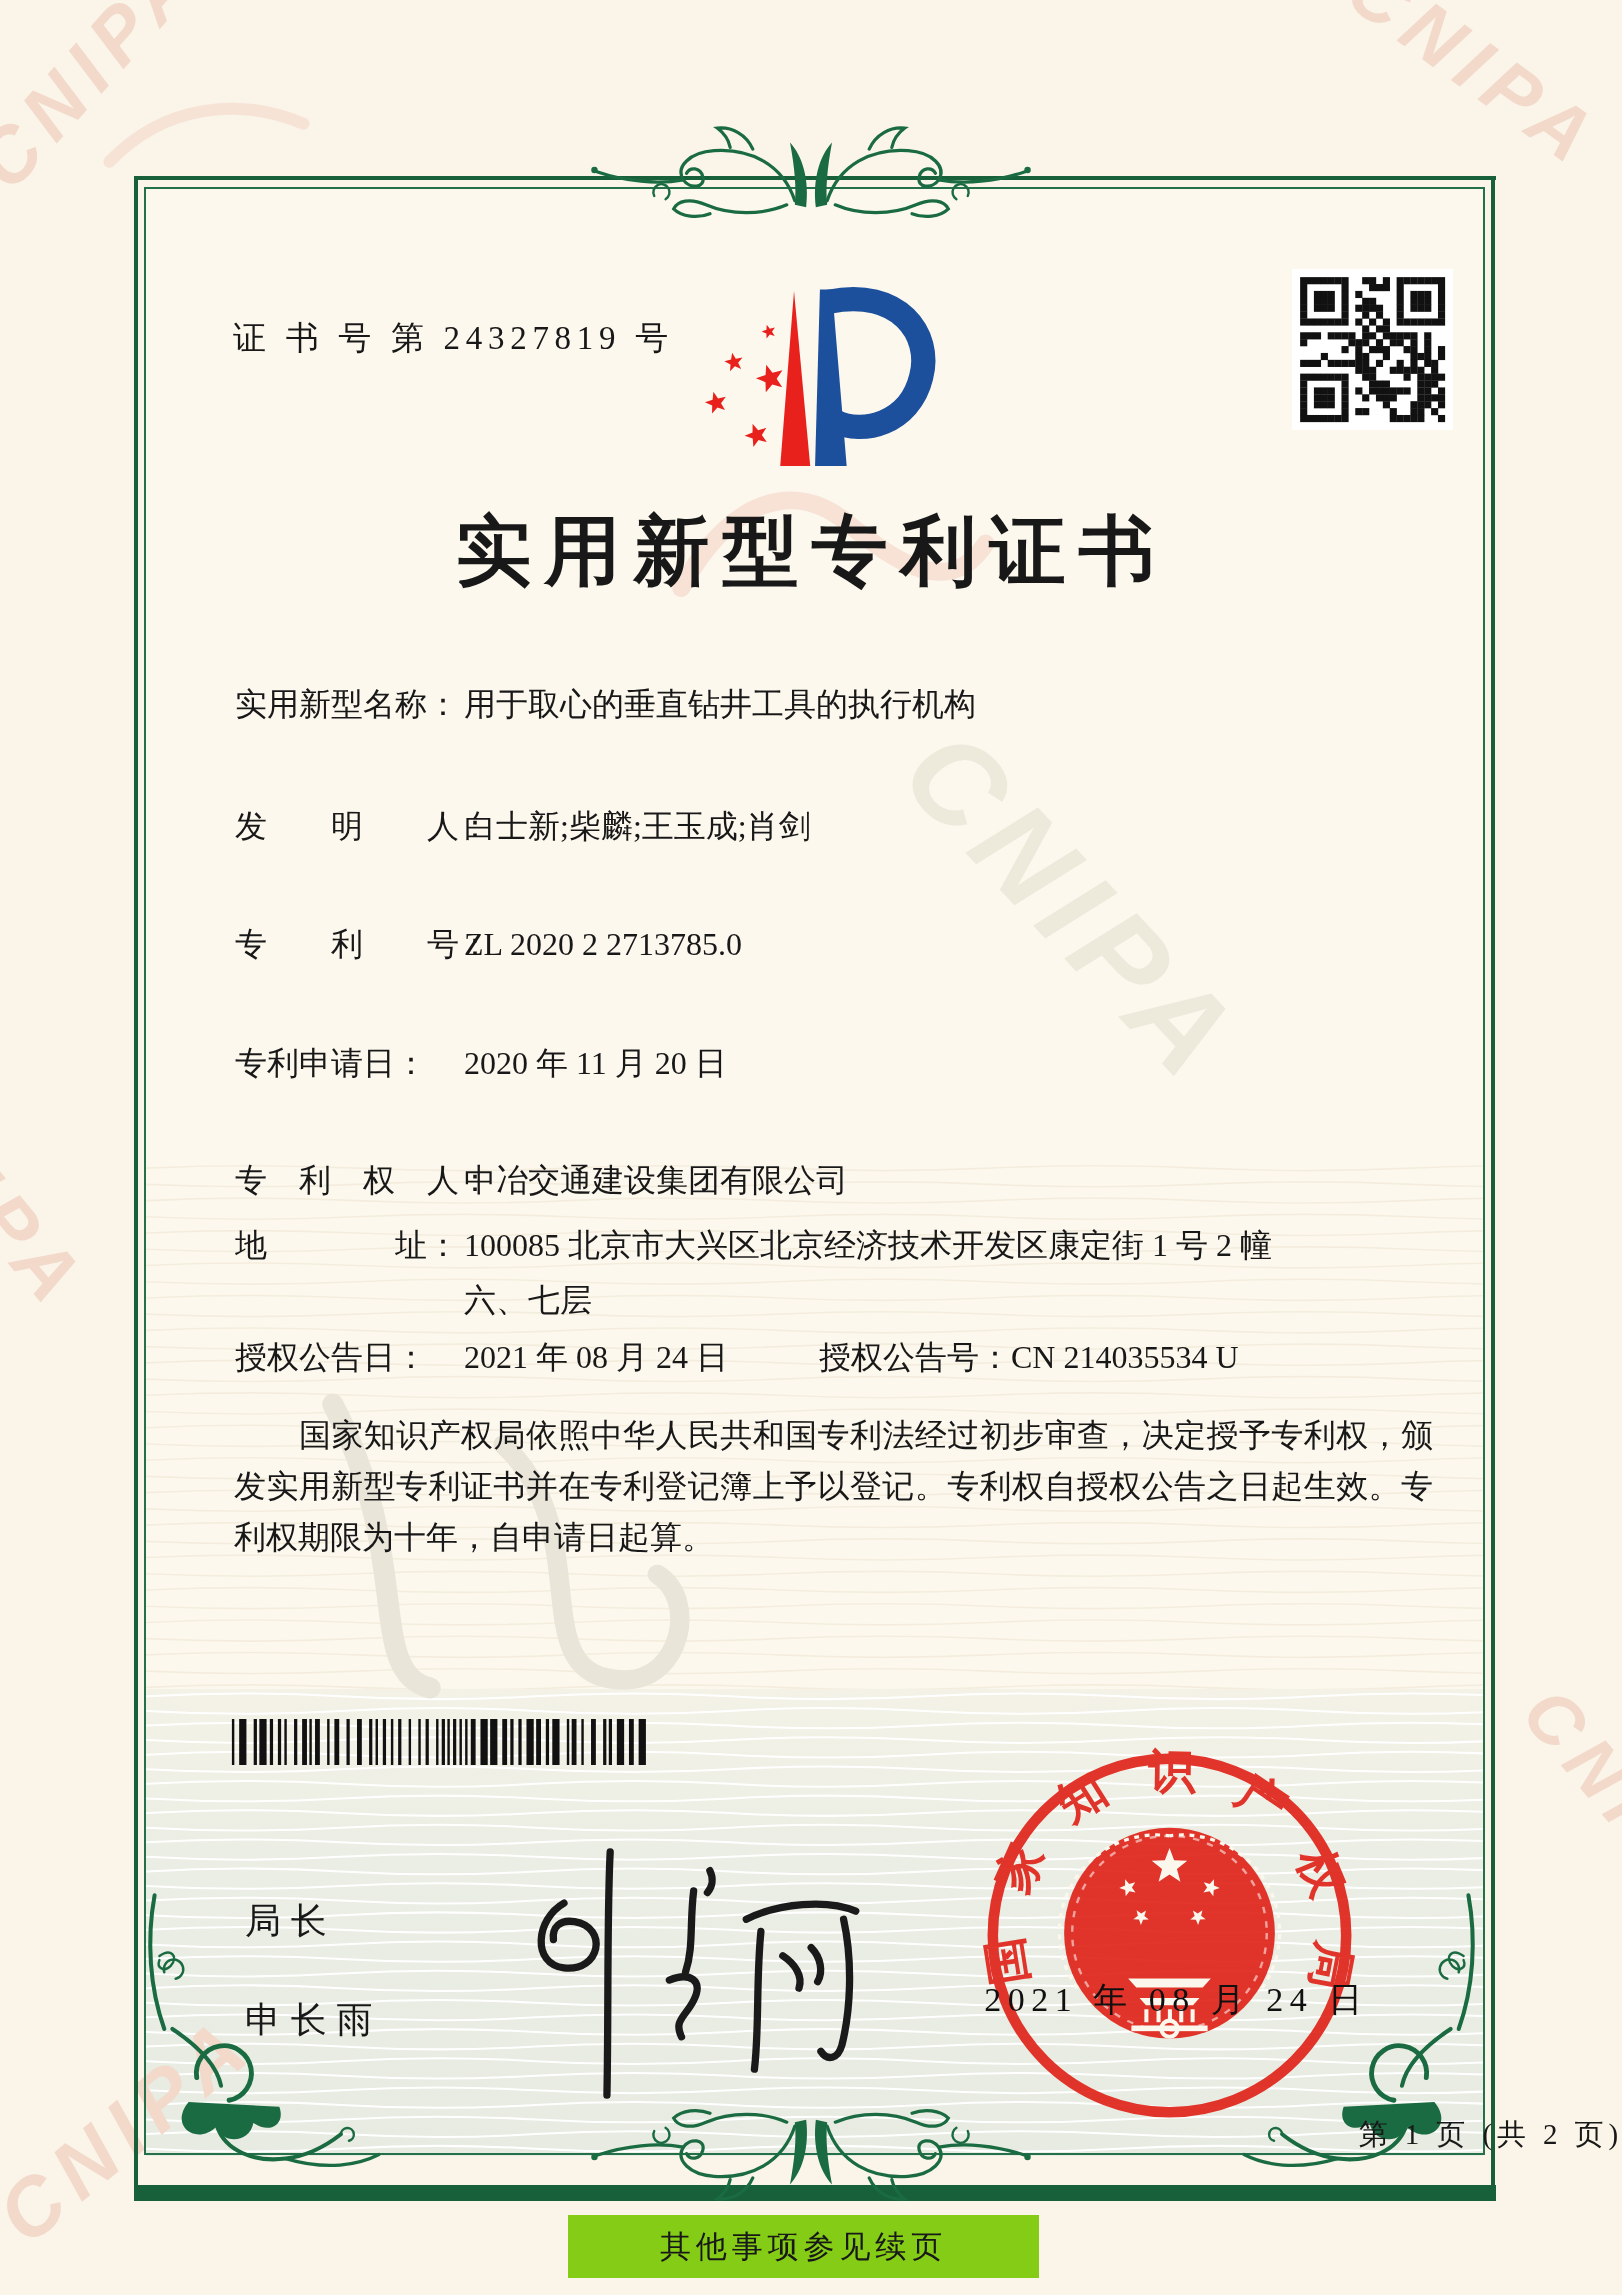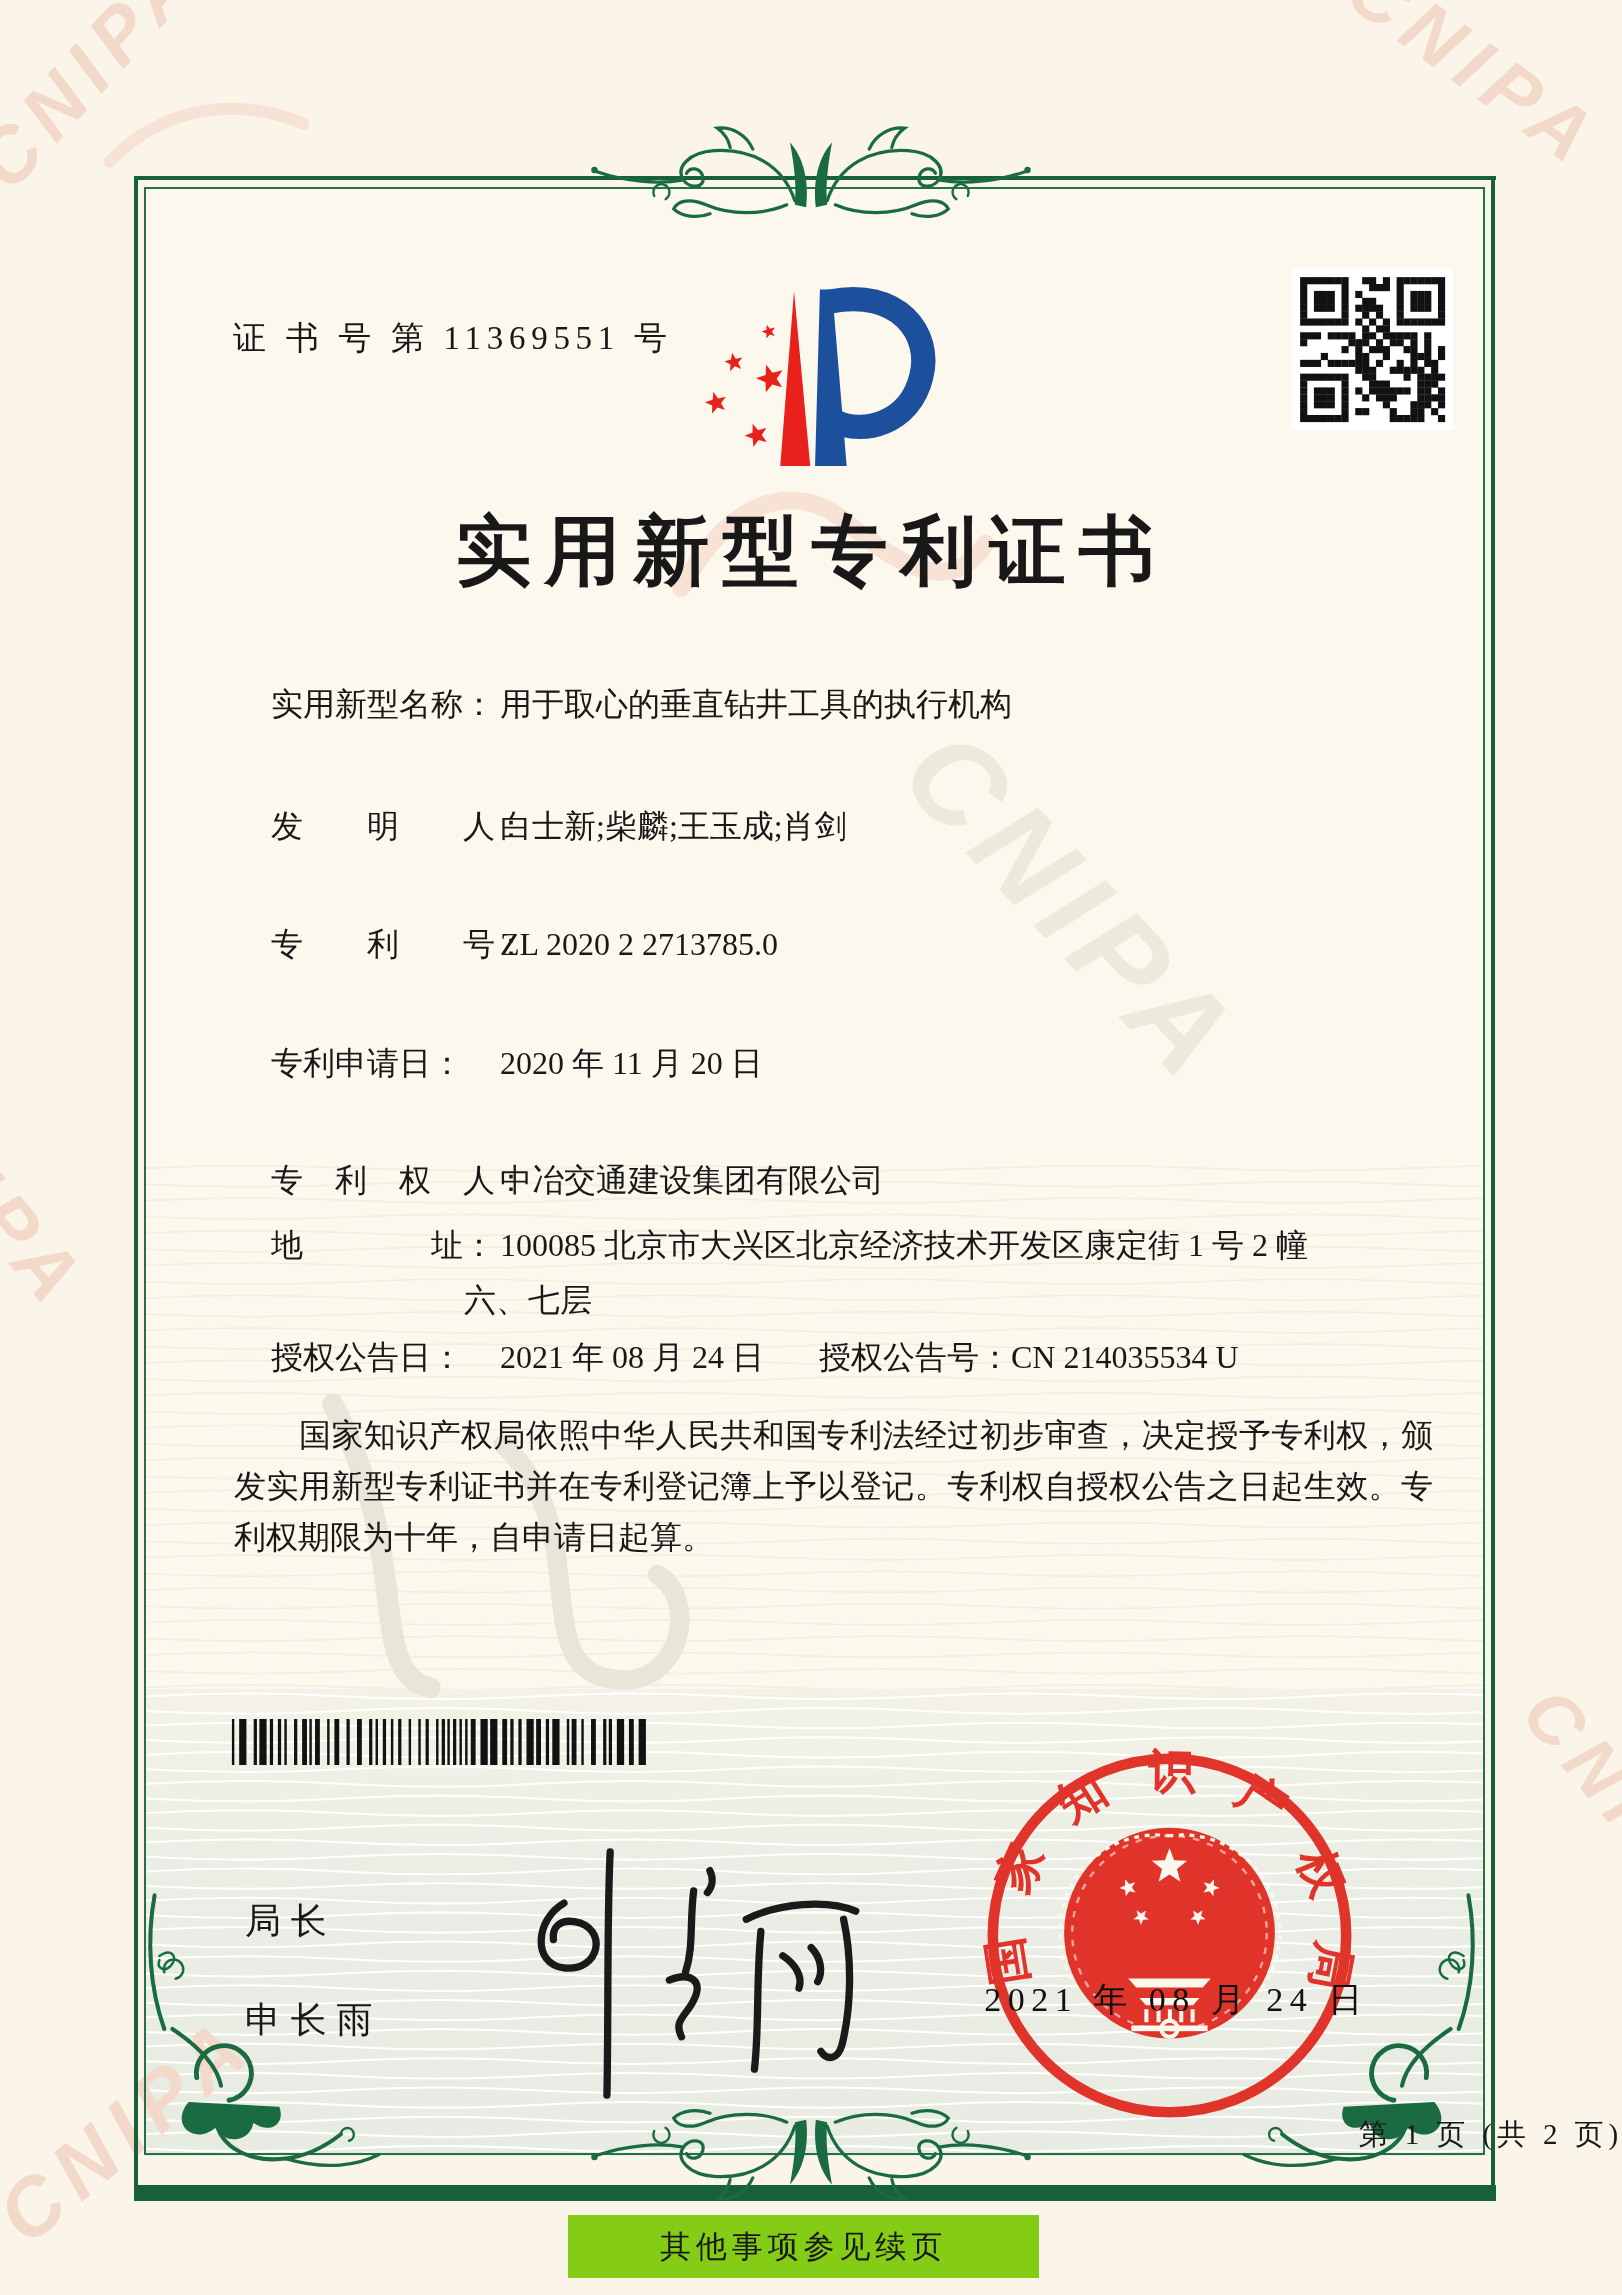--- a/index.html
+++ b/index.html
@@ -20,21 +20,21 @@
   
   .frame{background:#17603a;z-index:2;}
   .frame-thin{background:#24704a;z-index:2;}
   
   .ornament{z-index:3;}
   
   .content{z-index:4;}
   .cert-no{left:233px;top:316px;font-size:33px;letter-spacing:5.7px;}
   .title{left:0;width:1623px;top:501px;text-align:center;font-size:76px;font-weight:bold;letter-spacing:13px;}
   .row{left:235px;font-size:32px;white-space:nowrap;}
-  .row .label{display:inline-block;width:229px;margin-left:36px;}
+  .row .label{display:inline-block;width:229px;}
   .addr2{left:464px;font-size:32px;}
   .grant-col2{position:absolute;left:584px;top:0;white-space:nowrap;}
   .paras{left:234px;top:1410px;width:1199px;font-size:32px;line-height:51px;text-align:justify;}
   .paras p{margin:0;text-indent:65px;}
   .director{font-size:36px;letter-spacing:9.7px;}
   .page-info{left:0;width:1623px;top:2115px;text-align:right;font-size:29px;letter-spacing:4.9px;z-index:4;}
   .note-box{left:568px;top:2215px;width:471px;height:63px;background:#84cc16;z-index:4;
       text-align:center;line-height:63px;font-size:31px;letter-spacing:4.9px;}
   .seal-wrap{z-index:5;}
   .seal-date{left:933px;top:1977px;width:487px;text-align:center;font-size:34px;
@@ -175,21 +175,21 @@
       <path d="M95,290 C105,320 140,335 180,330 C205,327 225,318 248,300"></path>
       <path d="M180,330 C230,345 270,338 295,325" stroke-width="4"></path>
       <path d="M248,300 a8,8 0 1 1 10,8" stroke-width="3"></path>
       <path d="M30,100 a12,12 0 1 1 14,8" stroke-width="3"></path>
     </g>
   </svg>
   <svg class="abs ornament" style="left:1240px;top:1891px;transform:scaleX(-1);" width="243" height="280" viewBox="0 0 300 345">
     <use href="#blc"></use>
   </svg>
 
-  <div class="abs content cert-no">证 书 号 第 11369551 号</div>
+  <div class="abs content cert-no">证 书 号 第 24327819 号</div>
 
   <svg class="abs content" id="logo" style="left:696px;top:265px;" width="243" height="215" viewBox="0 0 300 265">
     <g id="logo-stars">
         <polygon points="87.3,73.4 91.2,78.4 97.4,76.8 93.8,82.1 97.2,87.4 91.1,85.6 87.1,90.5 86.9,84.2 81.0,81.9 87.0,79.7" fill="#e8211d"></polygon>
         <polygon points="44.6,108.2 49.1,115.4 57.4,114.1 52.0,120.6 55.8,128.1 48.0,124.9 42.0,130.9 42.6,122.5 35.1,118.6 43.3,116.6" fill="#e8211d"></polygon>
         <polygon points="86.7,122.8 94.4,132.8 106.7,129.6 99.6,140.1 106.4,150.8 94.2,147.2 86.2,157.0 85.8,144.4 74.0,139.7 85.9,135.5" fill="#e8211d"></polygon>
         <polygon points="21.5,156.4 27.2,164.5 36.8,162.5 30.9,170.4 35.8,178.9 26.5,175.7 19.8,183.0 20.0,173.1 11.0,169.1 20.5,166.2" fill="#e8211d"></polygon>
         <polygon points="69.9,195.9 76.7,203.9 86.8,200.8 81.3,209.8 87.4,218.4 77.2,215.9 70.9,224.4 70.0,213.9 60.0,210.5 69.8,206.5" fill="#e8211d"></polygon>
       </g>
     <polygon points="121,32 104,248 141,248" fill="#e8211d"></polygon>

